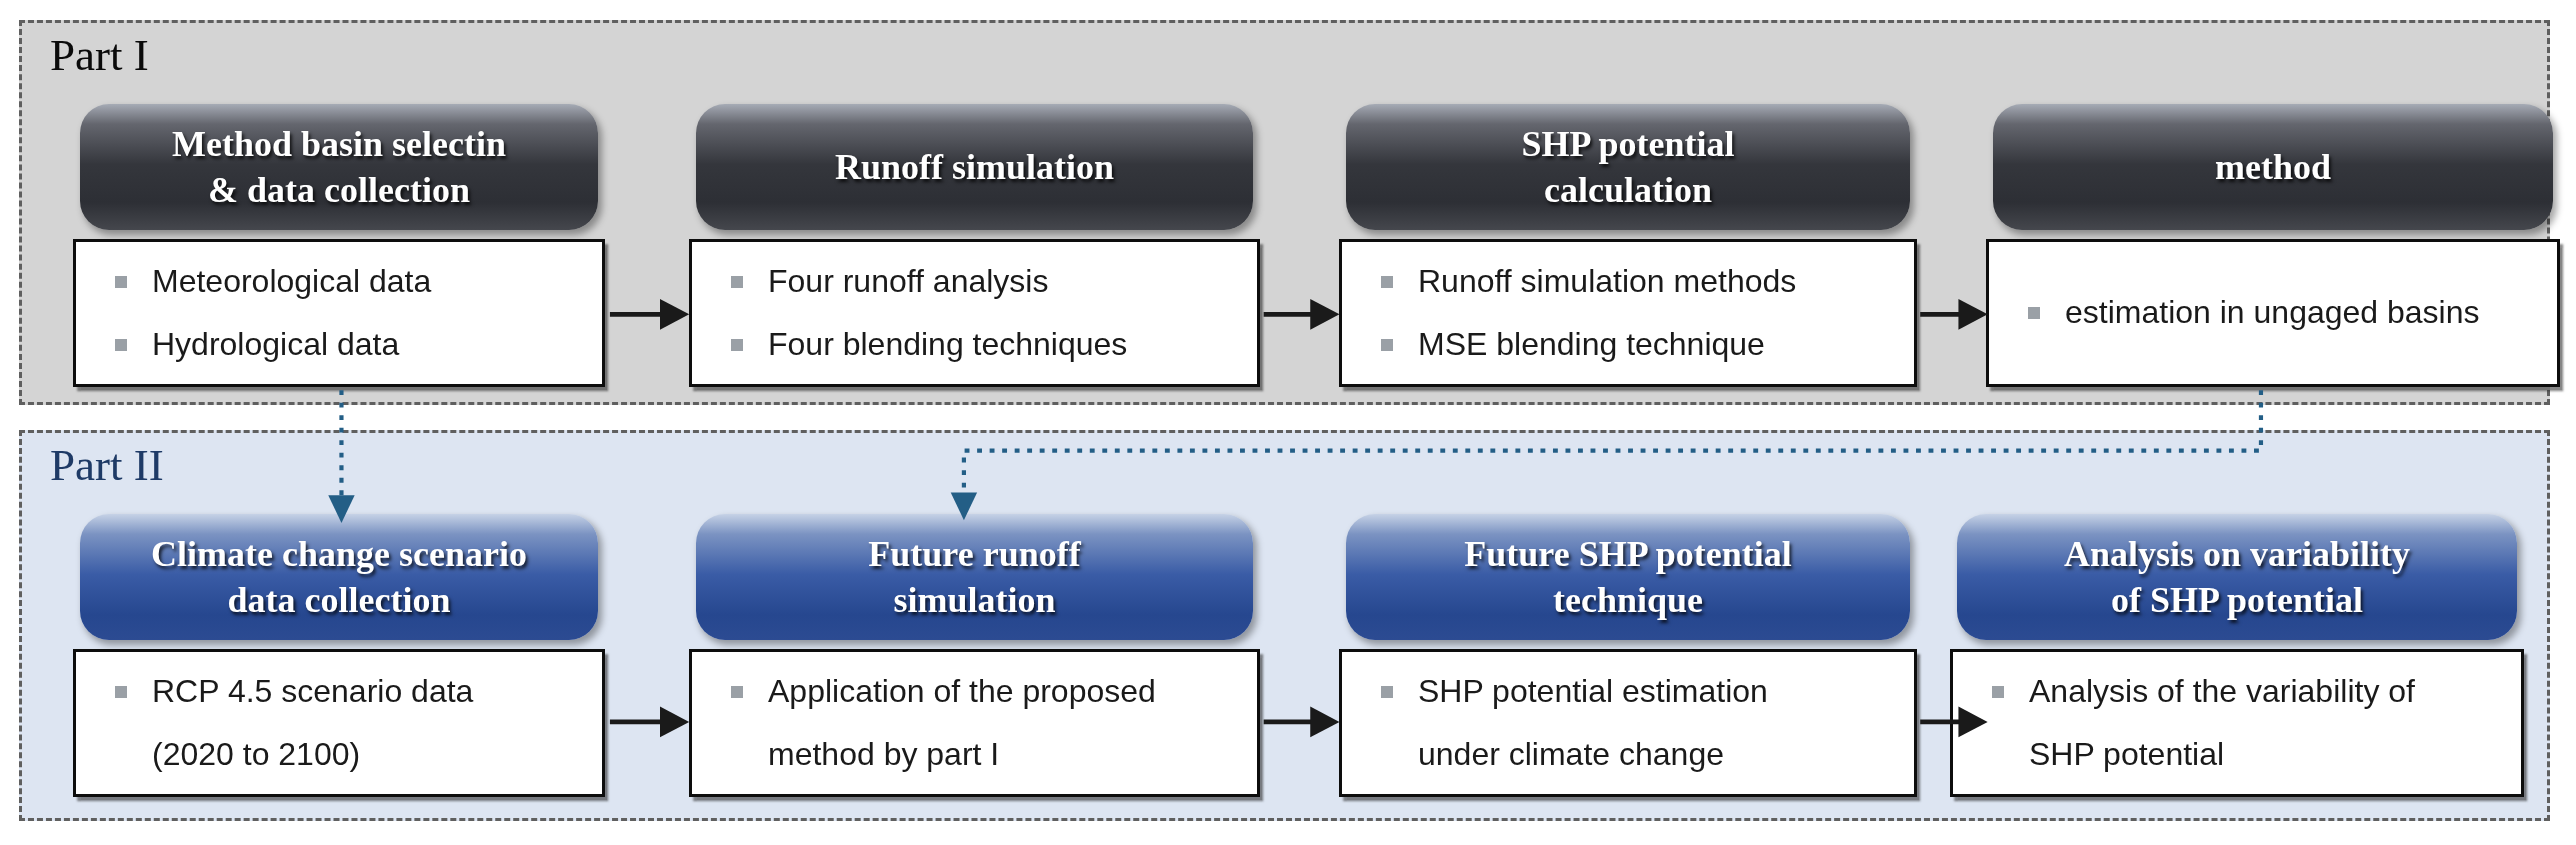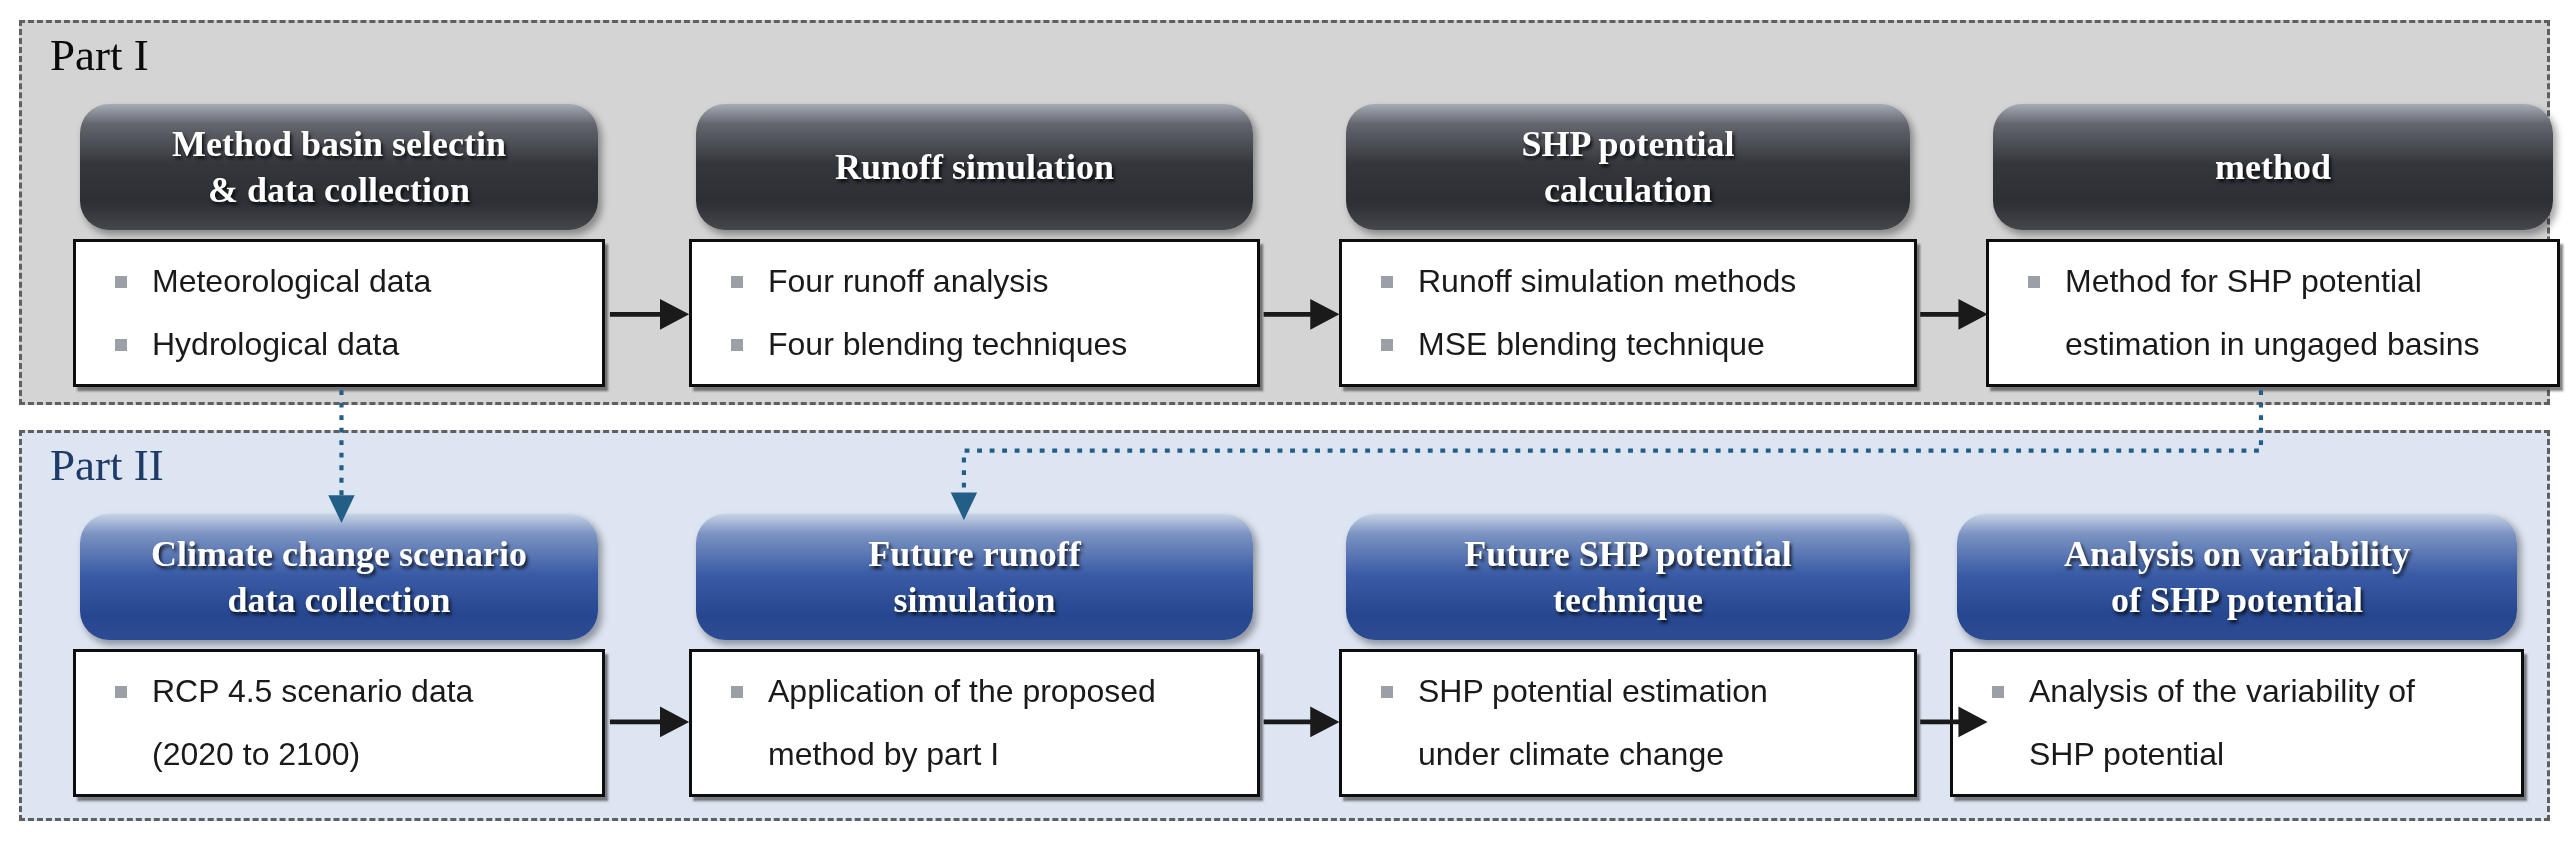--- a/index.html
+++ b/index.html
@@ -114,21 +114,20 @@
     </div>
 
     <div class="col" style="left:1964px;width:574px;">
       <div class="pill dark">
         <span>method</span>
       </div>
       <div class="wbox">
         <ul>
           <li>
             <span class="blt"></span>
-            <span class="ln">Method for SHP potential</span>
             <span class="ln">estimation in ungaged basins</span>
           </li>
         </ul>
       </div>
     </div>
   </section>
 
   <section class="panel p2">
     <h2 class="part-label">Part II</h2>
 

